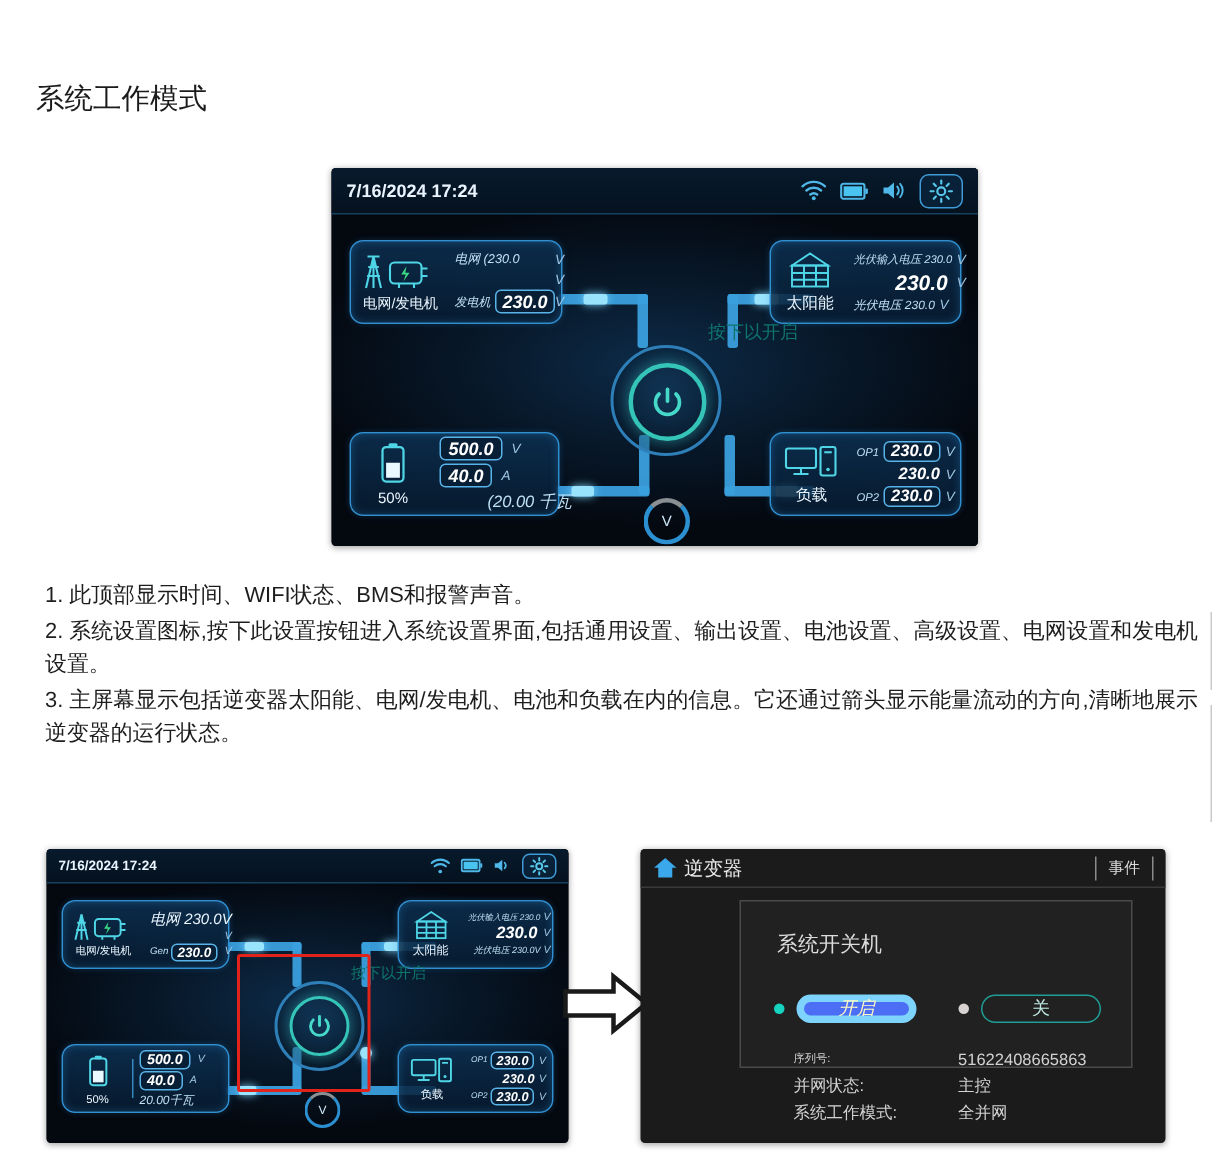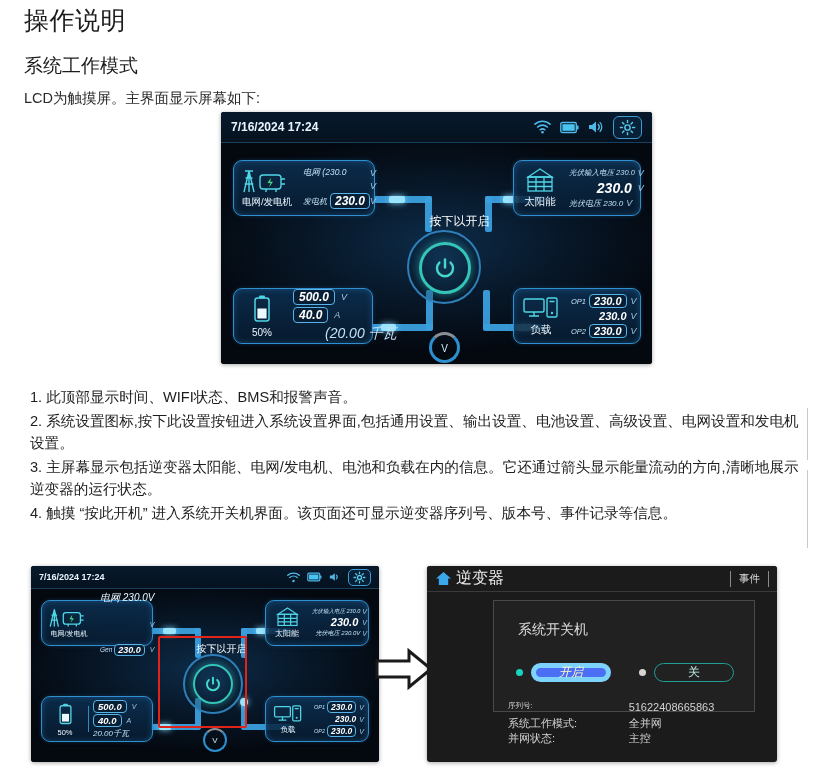--- a/index.html
+++ b/index.html
@@ -88,21 +88,21 @@
     display:inline-block;
   }
   .unit{color:#9fc6e2;}
   .tiny{color:#bfe0f5;}
 
   
   .bus{position:absolute;background:#3a9fdd;opacity:.95;border-radius:2px;}
   .bus.glow{background:#9fe8ff;box-shadow:0 0 6px #7fd8ff;}
 
   
-  .pwr-label{position:absolute;color:#ffffff;white-space:nowrap;text-align:center;font-family:Liberation Mono, monospace;}
+  .pwr-label{position:absolute;color:#0f766e;white-space:nowrap;text-align:right;font-family:Liberation Mono, monospace;}
   .pwr-ring{
     position:absolute;border-radius:50%;
     border:2px solid #2f7fb8;
     background:radial-gradient(circle at 50% 45%, rgba(18,60,96,.7), rgba(5,18,32,.25) 70%);
   }
   .pwr-inner{
     position:absolute;border-radius:50%;
     border:3px solid #35c5b8;
     box-shadow:0 0 10px rgba(60,200,200,.5);
   }
@@ -113,53 +113,51 @@
   
   .redbox{position:absolute;border:2px solid #e2231a;border-radius:2px;}
 
   
   .inv{background:#1b1b1b;}
   .inv-top{
     position:absolute;left:0;right:0;top:0;height:26px;
     display:flex;align-items:center;padding:0 8px;box-sizing:border-box;
     background:#1b1b1b;border-bottom:1px solid #3a3a3a;
   }
-  .inv-title{color:#e9e9e9;font-size:16px;margin-left:4px;}
+  .inv-title{color:#e9e9e9;font-size:13px;margin-left:4px;}
   .event-btn{
     margin-left:auto;border-left:1px solid #8b8b8b;border-right:1px solid #8b8b8b;
     padding:1px 8px;color:#dcdcdc;font-size:10.5px;
   }
   .inv-card{
     position:absolute;border:1px solid #4a4a4a;background:#212121;
     box-sizing:border-box;
   }
   .inv-h{color:#dcdcdc;}
   .pill{
     display:inline-flex;align-items:center;justify-content:center;
     border-radius:999px;box-sizing:border-box;
   }
   .pill.on{background:#4b6ef5;color:#fef9c3;border:5px solid #7dd3fc;font-style:italic;}
   .pill.off{background:transparent;color:#bfe9e2;border:1px solid #1f9e95;}
   .dot{border-radius:50%;display:inline-block;}
   .inv-rows{position:absolute;left:0;right:0;}
   .irow{display:flex;color:#d2d2d2;}
-  .irow .k{width:52%;}
+  .irow .k{width:52%;margin-left:21px;}
   .irow .v{width:48%;}
 
   
   .arrow-wrap{position:absolute;}
 </style>
 </head>
 <body>
 
 <div class="page">
 
-  <div class="h1">操作说明</div>
   <div class="h2">系统工作模式</div>
-  <div class="intro">LCD为触摸屏。主界面显示屏幕如下:</div>
 
   <div class="lcd" style="left:221px;top:112px;width:431px;height:252px;">
     <div class="lcd-bg"></div>
 
     <div class="topbar" style="height:30px;padding:0 10px 0 10px;">
       <div class="clock" style="font-size:12px;">7/16/2024 17:24</div>
       <div class="tb-icons">
         <span class="ico" style="margin-right:9px;">
           <svg width="17" height="14" viewBox="0 0 17 14">
             <path d="M1 4.2 A11 11 0 0 1 16 4.2" fill="none" stroke="#4fb8e8" stroke-width="1.6" stroke-linecap="round"></path>
@@ -286,21 +284,21 @@
       <div class="val-col" style="gap:2px;">
         <div class="vrow">
           <span class="chip" style="font-size:12px;padding:0 5px;">500.0</span>
           <span class="unit" style="font-size:9px;margin-left:6px;">V</span>
         </div>
         <div class="vrow">
           <span class="chip" style="font-size:12px;padding:0 5px;">40.0</span>
           <span class="unit" style="font-size:9px;margin-left:6px;">A</span>
         </div>
         <div class="vrow">
-          <span class="tiny" style="font-size:14px;margin-left:32px;">(20.00 千瓦</span>
+          <span class="tiny" style="font-size:11px;margin-left:32px;">(20.00 千瓦</span>
         </div>
       </div>
     </div>
 
     <div class="pbox" style="left:292px;top:176px;width:128px;height:56px;padding:4px 5px;">
       <div class="icon-col" style="width:44px;">
         <span class="ico">
           <svg width="38" height="26" viewBox="0 0 38 26">
             <g fill="none" stroke="#4fd6e6" stroke-width="1.4">
               <rect x="2" y="3" width="20" height="13" rx="1.5"></rect>
@@ -345,21 +343,20 @@
     </div>
     <div class="vgauge" style="left:208px;top:220px;width:25px;height:25px;">
       <span style="font-size:10px;">V</span>
     </div>
   </div>
 
   <div class="notes">
     <p>1. 此顶部显示时间、WIFI状态、BMS和报警声音。</p>
     <p>2. 系统设置图标,按下此设置按钮进入系统设置界面,包括通用设置、输出设置、电池设置、高级设置、电网设置和发电机设置。</p>
     <p>3. 主屏幕显示包括逆变器太阳能、电网/发电机、电池和负载在内的信息。它还通过箭头显示能量流动的方向,清晰地展示逆变器的运行状态。</p>
-    <p>4. 触摸 “按此开机” 进入系统开关机界面。该页面还可显示逆变器序列号、版本号、事件记录等信息。</p>
   </div>
   <div class="margin-rule" style="top:408px;height:52px;"></div>
   <div class="margin-rule" style="top:470px;height:78px;"></div>
 
   <div class="lcd" style="left:31px;top:566px;width:348px;height:196px;">
     <div class="lcd-bg"></div>
 
     <div class="topbar" style="height:22px;padding:0 8px;">
       <div class="clock" style="font-size:9px;">7/16/2024 17:24</div>
       <div class="tb-icons">
@@ -417,21 +414,21 @@
               <path d="M9 3 L4 24 M9 3 L14 24 M5.5 10 H12.5 M4.7 16 H13.3 M9 3 V24"></path>
               <rect x="20" y="7" width="21" height="14" rx="3"></rect>
               <path d="M26 21 V24 M36 21 V24 M41 11 H45 M41 16 H45"></path>
             </g>
             <path d="M31 9.5 L27.5 15 H30.5 L29 19.5 L33 13.8 H30.2 Z" fill="#3ddc84"></path>
           </svg>
         </span>
         <span class="cap" style="font-size:7px;">电网/发电机</span>
       </div>
       <div class="divider"></div>
-      <div class="val-col" style="gap:16px;">
+      <div class="val-col" style="gap:1px;">
         <div class="vrow">
           <span class="tiny" style="font-size:10px;color:#eaf6ff;">电网 230.0V</span>
         </div>
         <div class="vrow">
           <span class="unit" style="font-size:7px;margin-left:auto;">V</span>
         </div>
         <div class="vrow">
           <span class="tiny" style="font-size:6.5px;">Gen</span>
           <span class="chip" style="font-size:9px;padding:0 3px;margin-left:2px;">230.0</span>
           <span class="unit" style="font-size:7px;margin-left:auto;">V</span>
@@ -574,25 +571,25 @@
       <div style="position:absolute;left:145px;top:62px;display:flex;align-items:center;">
         <span class="dot" style="width:7px;height:7px;background:#d9d2d2;margin-right:8px;"></span>
         <span class="pill off" style="width:80px;height:19px;font-size:12px;">关</span>
       </div>
 
       <div class="inv-rows" style="left:14px;right:14px;top:100px;">
         <div class="irow" style="font-size:7.5px;margin-bottom:3px;">
           <span class="k">序列号:</span>
           <span class="v" style="font-size:11px;">51622408665863</span>
         </div>
+        <div class="irow" style="font-size:11px;margin-bottom:3px;">
+          <span class="k">并网状态:</span>
+          <span class="v">主控</span>
+        </div>
         <div class="irow" style="font-size:11px;">
           <span class="k">系统工作模式:</span>
           <span class="v">全并网</span>
         </div>
-        <div class="irow" style="font-size:11px;margin-bottom:3px;">
-          <span class="k">并网状态:</span>
-          <span class="v">主控</span>
-        </div>
       </div>
     </div>
   </div>
 
 </div>
 
 </body></html>

